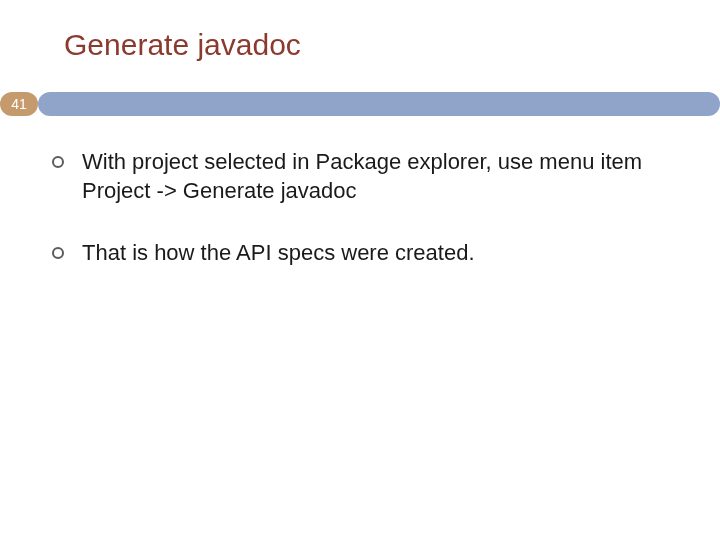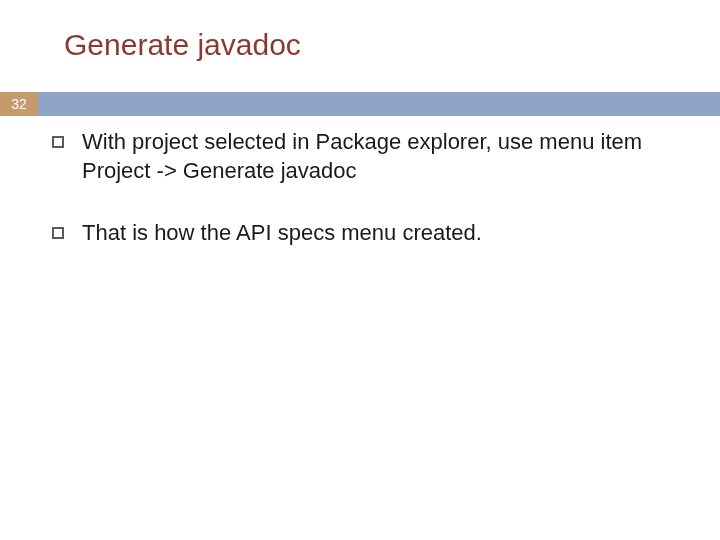--- a/index.html
+++ b/index.html
@@ -1,15 +1,15 @@
 <!DOCTYPE html>
 <html><head>
 <meta charset="utf-8">
 <style>
-  * { margin: 0; padding: 0; box-sizing: border-box; }
+  * { margin: 0; padding: 0; box-sizing: border-box; border-radius: 20px; }
   html, body { width: 720px; height: 540px; background: #ffffff; font-family: Arial, Helvetica, sans-serif; }
   .slide {
     width: 720px;
     height: 540px;
     position: relative;
     background: #ffffff;
   }
   .title {
     position: absolute;
     top: 28px;
@@ -38,21 +38,21 @@
     justify-content: center;
     font-family: Arial, sans-serif;
   }
   .bar-fill {
     flex: 1;
     height: 24px;
     background: #8fa4c8;
   }
   .content {
     position: absolute;
-    top: 128px;
+    top: 148px;
     left: 52px;
     right: 52px;
   }
   .bullet-item {
     display: flex;
     align-items: flex-start;
     margin-bottom: 4px;
   }
   .bullet-item.gap { margin-top: 34px; }
   .bullet-marker {
@@ -70,27 +70,27 @@
     font-family: Arial, sans-serif;
   }
 </style>
 </head>
 <body>
 
 <div class="slide">
   <div class="title">Generate javadoc</div>
 
   <div class="bar-row">
-    <div class="page-badge">32</div>
+    <div class="page-badge">41</div>
     <div class="bar-fill"></div>
   </div>
 
   <div class="content">
     <div class="bullet-item">
       <div class="bullet-marker"></div>
       <div class="bullet-text">With project selected in Package explorer, use menu item Project -&gt; Generate javadoc</div>
     </div>
     <div class="bullet-item gap">
       <div class="bullet-marker"></div>
-      <div class="bullet-text">That is how the API specs menu created.</div>
+      <div class="bullet-text">That is how the API specs were created.</div>
     </div>
   </div>
 </div>
 
 </body></html>

